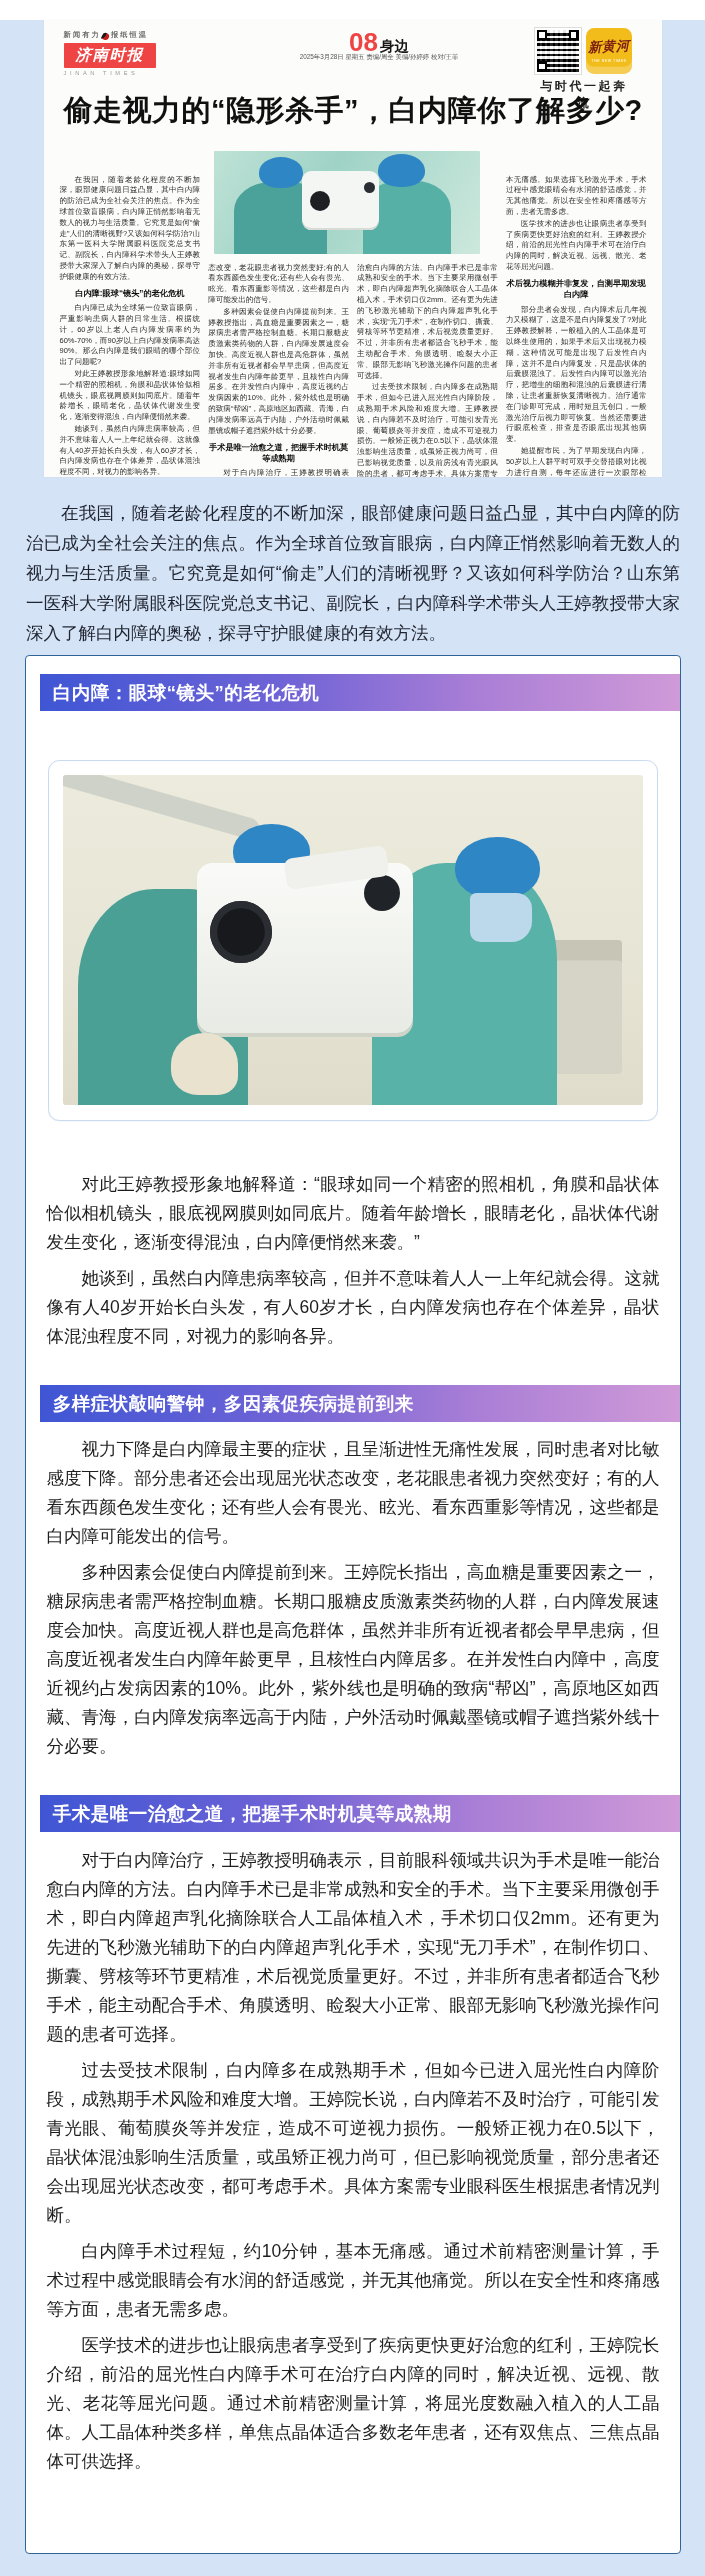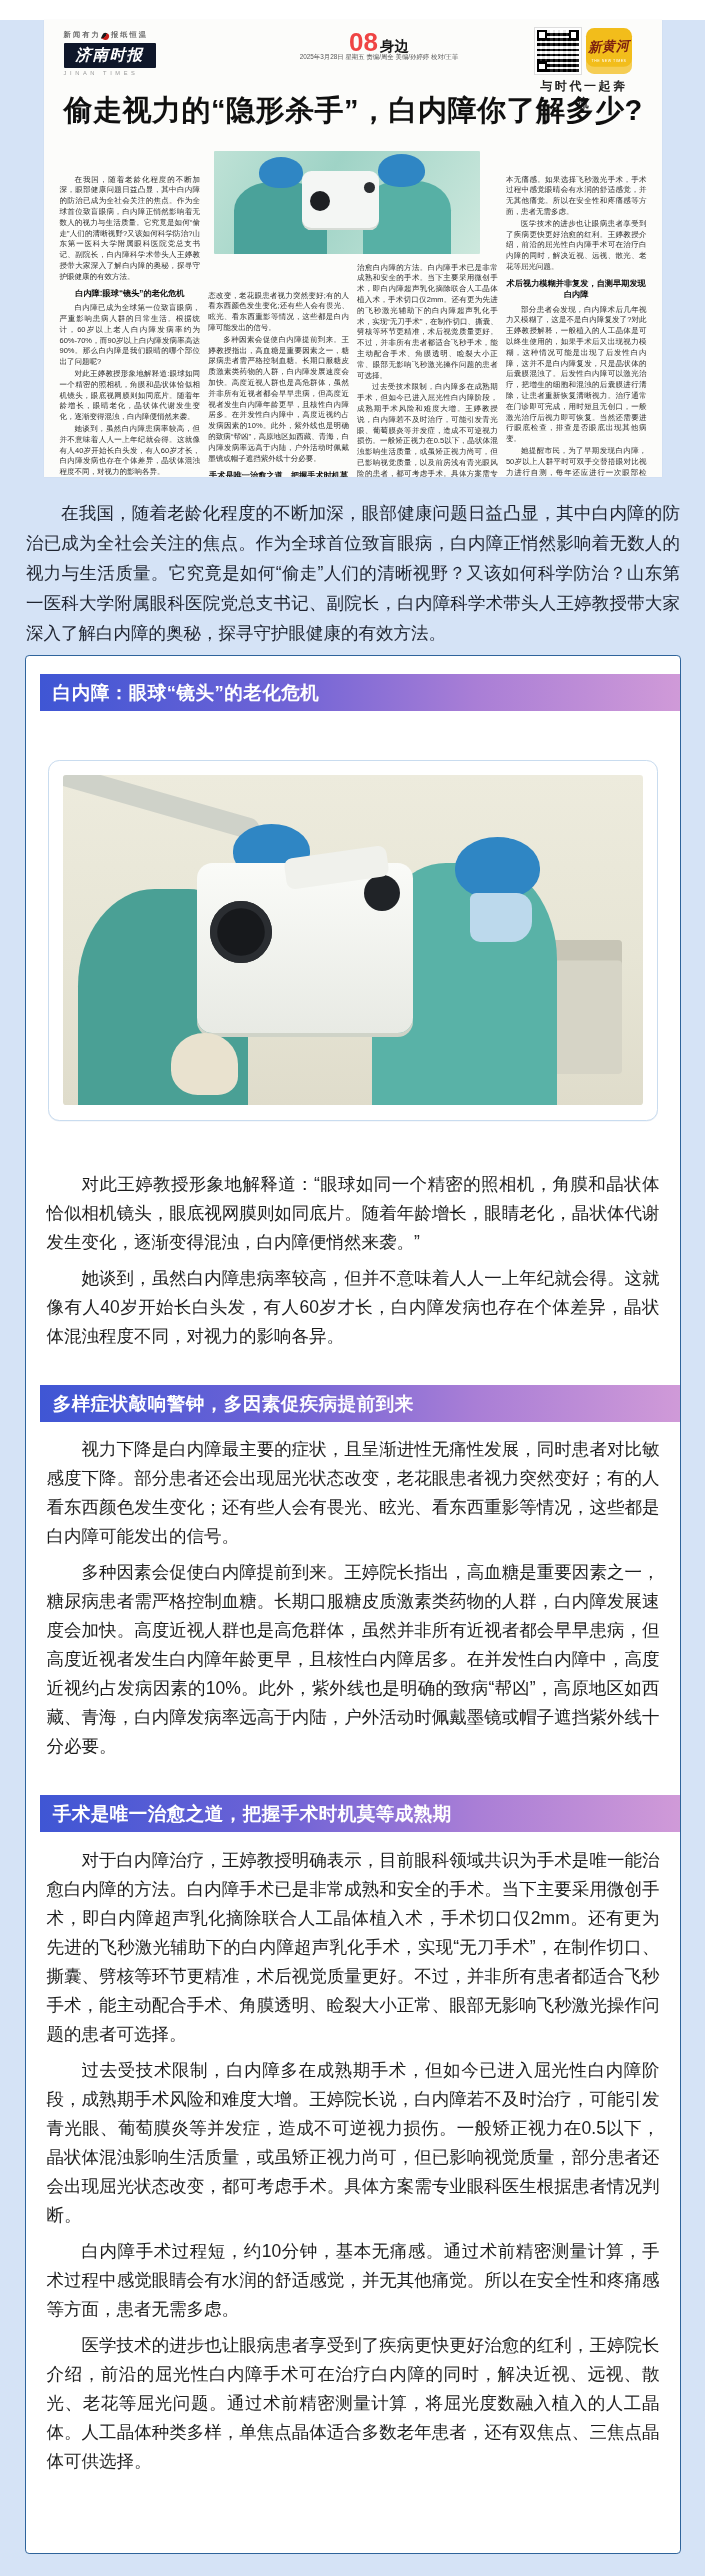--- a/index.html
+++ b/index.html
@@ -15,21 +15,21 @@
   
   .paper{
     margin:0 44px;background:#fcfcfa;position:relative;
     height:457px;box-shadow:0 0 1px rgba(0,0,0,.08);
     overflow:hidden;
   }
   .np-head{position:relative;height:108px;}
   .np-brand{position:absolute;left:19.6px;top:10.3px;width:113px;}
   .np-tagline{font-size:7.2px;color:#6a6a6a;letter-spacing:2.1px;font-weight:bold;display:flex;align-items:flex-end;gap:1.5px;}
   .np-swoosh{display:inline-block;width:7.2px;height:7.2px;border-radius:50% 50% 50% 0;background:conic-gradient(#c5211c 0 60%,#1b1b1b 60% 100%);transform:rotate(25deg);}
-  .np-redbox{margin-top:3.1px;background:#0f172a;color:#fff;width:92px;height:25px;
+  .np-redbox{margin-top:3.1px;background:#ef4444;color:#fff;width:92px;height:25px;
     display:flex;align-items:center;justify-content:center;
     font-size:15.5px;font-weight:900;font-style:italic;letter-spacing:1.5px;
     font-family:"Liberation Serif",serif;border-radius:1px;}
   .np-en{margin-top:2.1px;font-size:5.7px;color:#9a9a9a;letter-spacing:3.6px;}
   .np-pageno{position:absolute;left:268px;top:7.2px;text-align:center;width:134px;}
   .np-pageno .big{font-size:26px;font-weight:900;color:#ef4444;}
   .np-pageno .sec{font-size:14.4px;font-weight:900;color:#161616;margin-left:2.1px;}
   .np-dateline{position:absolute;left:196px;top:33px;width:278px;text-align:center;font-size:6.4px;color:#555;}
   .np-media{position:absolute;right:30px;top:8.2px;display:flex;gap:5.2px;align-items:flex-start;}
   .qr{width:42px;height:42px;background:
@@ -157,21 +157,21 @@
       <div class="np-col pushed">
         <div class="np-photo">
           <div class="gown1"></div>
           <div class="gown2"></div>
           <div class="cap1"></div>
           <div class="cap2"></div>
           <div class="scope"></div>
           <div class="knob"></div>
           <div class="knob2"></div>
         </div>
-      <div class="np-p" style="text-indent: 0px; margin-top: 28px;">态改变，老花眼患者视力突然变好;有的人看东西颜色发生变化;还有些人会有畏光、眩光、看东西重影等情况，这些都是白内障可能发出的信号。</div>
+      <div class="np-p" style="text-indent: 0px;">态改变，老花眼患者视力突然变好;有的人看东西颜色发生变化;还有些人会有畏光、眩光、看东西重影等情况，这些都是白内障可能发出的信号。</div>
           <div class="np-p">多种因素会促使白内障提前到来。王婷教授指出，高血糖是重要因素之一，糖尿病患者需严格控制血糖。长期口服糖皮质激素类药物的人群，白内障发展速度会加快。高度近视人群也是高危群体，虽然并非所有近视者都会早早患病，但高度近视者发生白内障年龄更早，且核性白内障居多。在并发性白内障中，高度近视约占发病因素的10%。此外，紫外线也是明确的致病“帮凶”，高原地区如西藏、青海，白内障发病率远高于内陆，户外活动时佩戴墨镜或帽子遮挡紫外线十分必要。</div>
           <div class="np-h">手术是唯一治愈之道，把握手术时机莫等成熟期</div>
           <div class="np-p">对于白内障治疗，王婷教授明确表示，目前眼科领域共识为手术是唯一能</div>
         </div>
       <div class="np-col pushed">
           <div class="np-p" style="text-indent: 0px;">治愈白内障的方法。白内障手术已是非常成熟和安全的手术。当下主要采用微创手术，即白内障超声乳化摘除联合人工晶体植入术，手术切口仅2mm。还有更为先进的飞秒激光辅助下的白内障超声乳化手术，实现“无刀手术”，在制作切口、撕囊、劈核等环节更精准，术后视觉质量更好。不过，并非所有患者都适合飞秒手术，能主动配合手术、角膜透明、睑裂大小正常、眼部无影响飞秒激光操作问题的患者可选择。</div>
           <div class="np-p">过去受技术限制，白内障多在成熟期手术，但如今已进入屈光性白内障阶段，成熟期手术风险和难度大增。王婷教授说，白内障若不及时治疗，可能引发青光眼、葡萄膜炎等并发症，造成不可逆视力损伤。一般矫正视力在0.5以下，晶状体混浊影响生活质量，或虽矫正视力尚可，但已影响视觉质量，以及前房浅有青光眼风险的患者，都可考虑手术。具体方案需专业眼科医生根据患者情况判断。</div>
         </div>
       <div class="np-col">
           <div class="np-p" style="text-indent: 0px;">本无痛感。如果选择飞秒激光手术，手术过程中感觉眼睛会有水润的舒适感觉，并无其他痛觉。所以在安全性和疼痛感等方面，患者无需多虑。</div>

